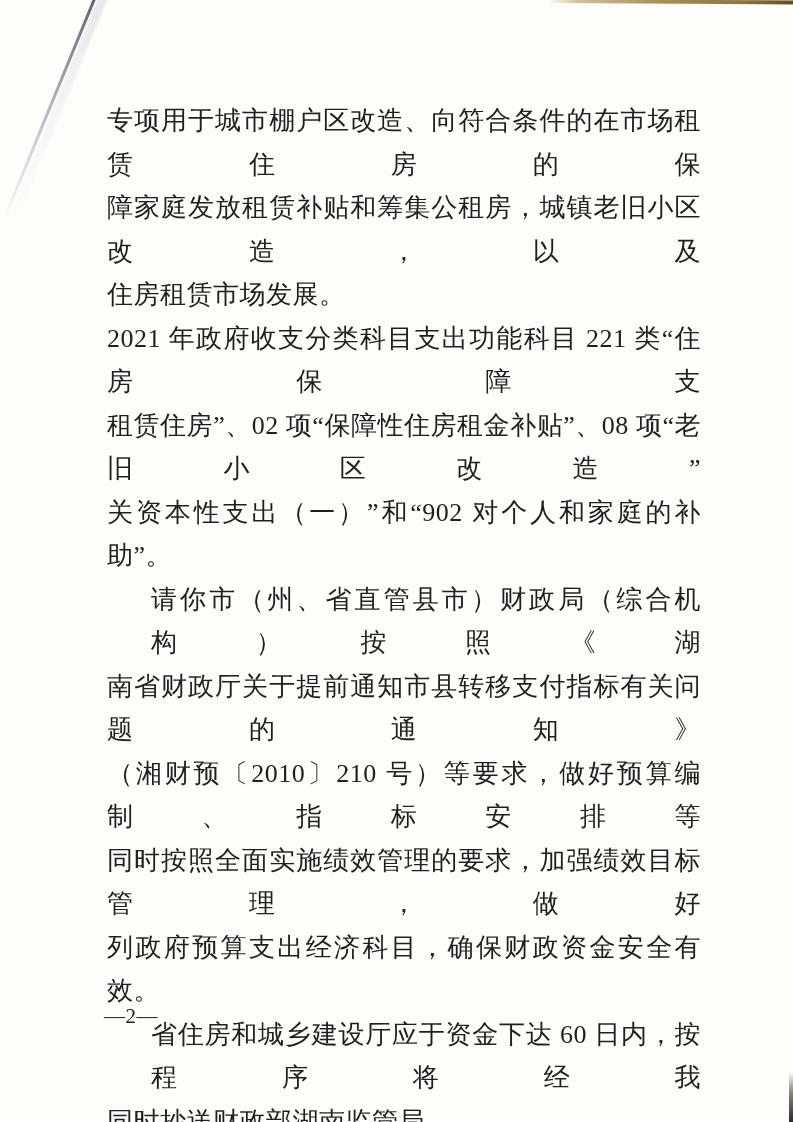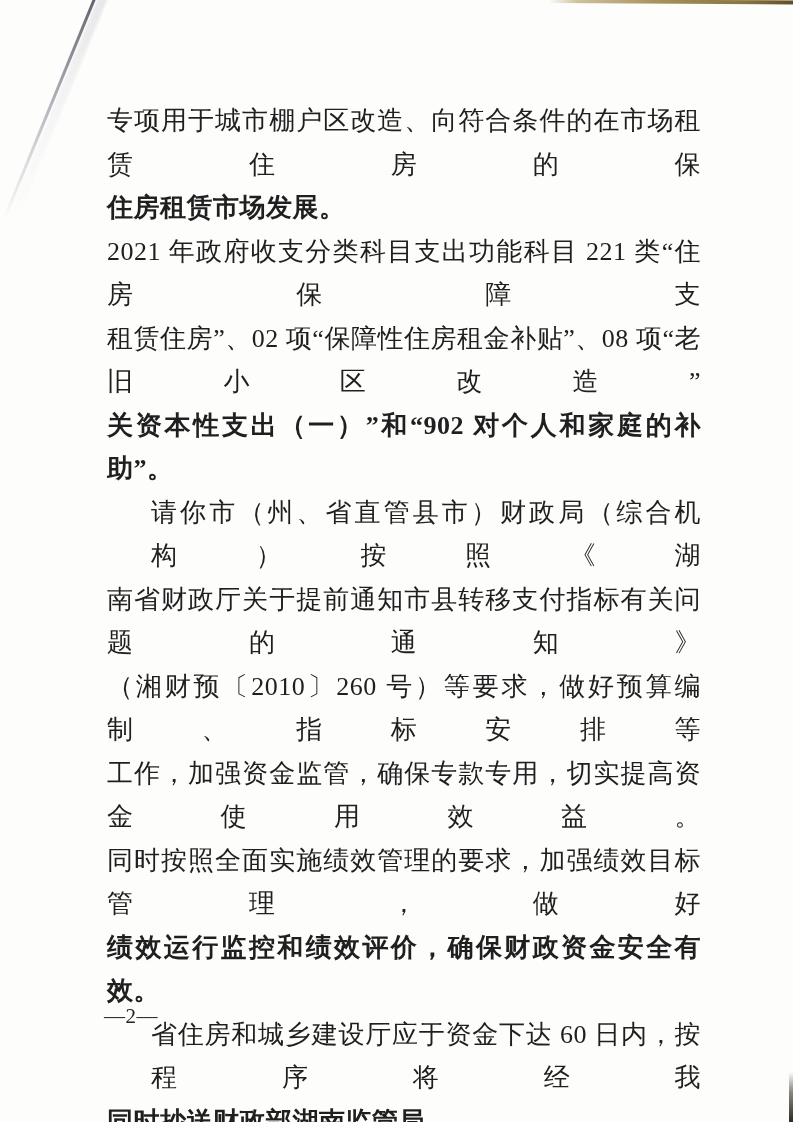--- a/index.html
+++ b/index.html
@@ -82,21 +82,21 @@
     width: 594px;
     font-size: 26px;
     line-height: 43.5px;
     letter-spacing: 0.5px;
   }
   .para { margin: 0; padding: 0; }
   .ln {
     text-align: justify;
     text-align-last: justify;
   }
-  .ln.end { text-align-last: left; font-weight: bold; }
+  .ln.end { text-align-last: left; }
   .ln.ind2 { padding-left: 44px; }
 
   .page-number {
     position: absolute;
     left: 104px;
     top: 1004px;
     font-size: 21px;
     letter-spacing: 0.5px;
     color: #242424;
   }
@@ -108,36 +108,36 @@
 
   <div class="art-top-edge"></div>
   <div class="art-crease-glow"></div>
   <div class="art-crease"></div>
   <div class="art-corner-shadow"></div>
 
   <div class="body-text">
 
     <div class="para">
       <div class="ln">专项用于城市棚户区改造、向符合条件的在市场租赁住房的保</div>
+      <div class="ln">障家庭发放租赁补贴和筹集公租房，城镇老旧小区改造，以及</div>
       <div class="ln end">住房租赁市场发展。</div>
     </div>
 
     <div class="para">
       <div class="ln">2021 年政府收支分类科目支出功能科目 221 类“住房保障支</div>
       <div class="ln">租赁住房”、02 项“保障性住房租金补贴”、08 项“老旧小区改造”</div>
       <div class="ln end">关资本性支出（一）”和“902 对个人和家庭的补助”。</div>
     </div>
 
     <div class="para">
       <div class="ln ind2">请你市（州、省直管县市）财政局（综合机构）按照《湖</div>
       <div class="ln">南省财政厅关于提前通知市县转移支付指标有关问题的通知》</div>
-      <div class="ln">（湘财预〔2010〕260 号）等要求，做好预算编制、指标安排等</div>
-      <div class="ln">工作，加强资金监管，确保专款专用，切实提高资金使用效益。</div>
+      <div class="ln">（湘财预〔2010〕210 号）等要求，做好预算编制、指标安排等</div>
       <div class="ln">同时按照全面实施绩效管理的要求，加强绩效目标管理，做好</div>
-      <div class="ln end">绩效运行监控和绩效评价，确保财政资金安全有效。</div>
+      <div class="ln end">列政府预算支出经济科目，确保财政资金安全有效。</div>
     </div>
 
     <div class="para">
       <div class="ln ind2">省住房和城乡建设厅应于资金下达 60 日内，按程序将经我</div>
       <div class="ln end">同时抄送财政部湖南监管局。</div>
     </div>
 
   </div>
 
   <div class="page-number">—2—</div>

